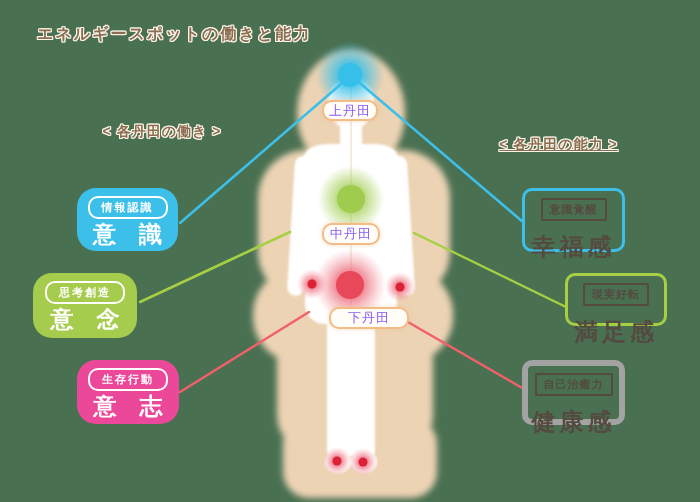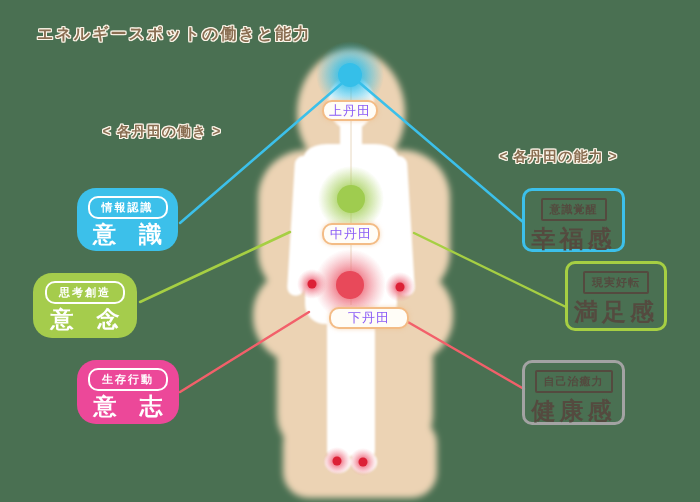--- a/index.html
+++ b/index.html
@@ -17,21 +17,21 @@
     text-shadow:-1px -1px 0 #fdf6ea,1px -1px 0 #fdf6ea,-1px 1px 0 #fdf6ea,1px 1px 0 #fdf6ea,
                  0 -1px 0 #fdf6ea,0 1px 0 #fdf6ea,-1px 0 0 #fdf6ea,1px 0 0 #fdf6ea;
   }
   .heading{
     position:absolute;font-size:14px;font-weight:bold;color:#8a6e52;letter-spacing:1px;
     text-shadow:-1px -1px 0 #fdf6ea,1px -1px 0 #fdf6ea,-1px 1px 0 #fdf6ea,1px 1px 0 #fdf6ea,
                  0 -1px 0 #fdf6ea,0 1px 0 #fdf6ea,-1px 0 0 #fdf6ea,1px 0 0 #fdf6ea;
     text-align:center;
   }
   .heading.left{left:83px;top:123px;width:158px;}
-  .heading.right{left:481px;top:148px;width:155px;}
+  .heading.right{left:481px;top:136px;width:155px;text-decoration:underline;}
 
   
   .dlabel{
     position:absolute;background:#fffdf7;border:2px solid #f3bc86;border-radius:10px;
     color:#8b5cf6;font-family:"Liberation Serif","DejaVu Serif",serif;
     font-size:13px;text-align:center;letter-spacing:1px;
     box-sizing:border-box;display:flex;align-items:center;justify-content:center;
     box-shadow:0 0 4px rgba(240,185,130,.55);
   }
 
@@ -50,23 +50,23 @@
     margin-top:2px;font-family:"Liberation Serif","DejaVu Serif",serif;
     font-size:23px;font-weight:bold;line-height:27px;text-align:center;
   }
 
   
   .abox{
     position:absolute;border-radius:10px;text-align:center;color:#544a3f;box-sizing:border-box;
   }
   .abox.blue{border:3px solid #3cc0ea}
   .abox.green{border:3px solid #a6cf43}
-  .abox.red{border:3px solid #a3a3a3}
+  .abox.red{border:6px solid #a3a3a3}
   .abadge{
-    margin:7px auto 4px;width:max-content;max-width:90%;padding:2px 7px;
+    margin:7px auto 12px;width:max-content;max-width:90%;padding:2px 7px;
     border:2px solid #544a3f;border-radius:2px;
     font-size:11px;font-weight:bold;letter-spacing:1px;box-sizing:border-box;
   }
   .alabel{
     margin-top:1px;font-family:"Liberation Serif","DejaVu Serif",serif;
     font-size:24px;font-weight:bold;letter-spacing:4px;line-height:28px;
   }
 </style>
 </head>
 <body>
@@ -171,21 +171,21 @@
   </div>
   <div class="fbox red" style="left:77px;top:360px;width:102px;height:64px">
     <div class="fbadge">生存行動</div>
     <div class="flabel">意　志</div>
   </div>
 
   <div class="abox blue" style="left:522px;top:188px;width:103px;height:64px">
     <div class="abadge">意識覚醒</div>
     <div class="alabel">幸福感</div>
   </div>
-  <div class="abox green" style="left:565px;top:261px;width:102px;height:70px">
+  <div class="abox green" style="left:565px;top:273px;width:102px;height:53px">
     <div class="abadge">現実好転</div>
     <div class="alabel">満足感</div>
   </div>
   <div class="abox red" style="left:522px;top:360px;width:103px;height:65px">
     <div class="abadge">自己治癒力</div>
     <div class="alabel">健康感</div>
   </div>
 
 </div>
 

